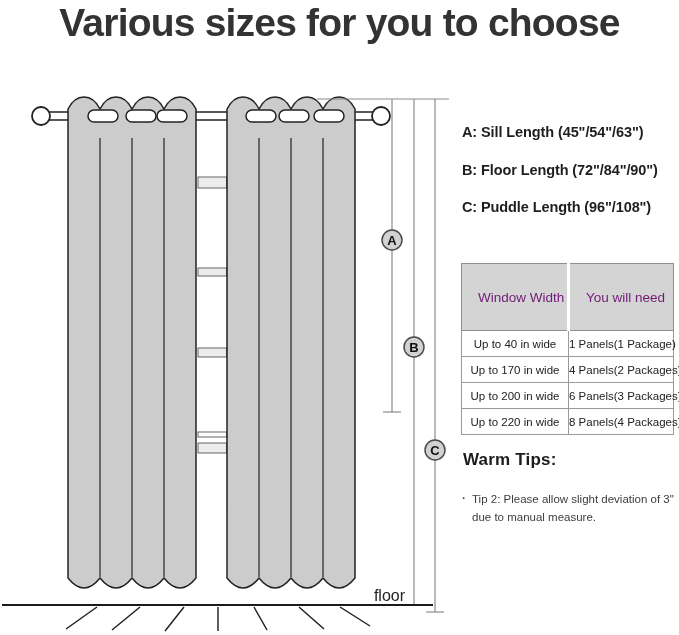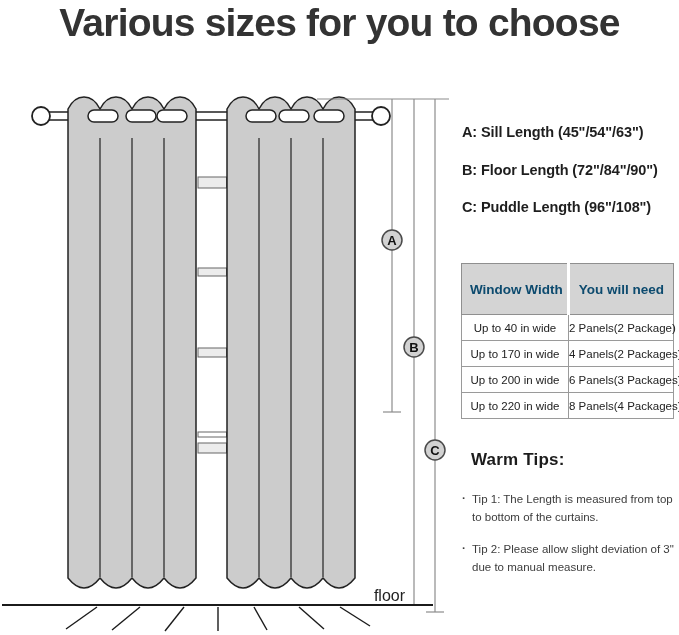--- a/index.html
+++ b/index.html
@@ -18,34 +18,34 @@
     position:absolute; left:462px; font-size:14.5px; font-weight:bold;
     color:#1e1e1e; white-space:nowrap; letter-spacing:-0.1px;
   }
   .len-a { top:124px; } .len-b { top:162px; } .len-c { top:199px; }
 
   .size-table {
     position:absolute; left:461px; top:263px; width:212px;
     border-collapse:collapse; table-layout:fixed;
   }
   .size-table th {
-    background:#d4d4d4; font-size:13.5px; font-weight:bold; color:#0c4a6e;
-    height:34px; border:1.6px solid #8f8f8f; text-align:center; padding:8px;
+    background:#d4d4d4; font-size:13.5px; font-weight:normal; color:#701a75;
+    height:34px; border:1.6px solid #8f8f8f; text-align:center; padding:16px;
     white-space:nowrap;
   }
   .size-table th + th { border-left:3px solid #fff; }
   .size-table td {
     font-size:11.5px; color:#222; height:25px; text-align:center;
     border:1px solid #9a9a9a; padding:0; white-space:nowrap;
   }
   .size-table table, .size-table { border:1.6px solid #8f8f8f; }
 
   .tips { position:absolute; left:461px; top:450px; width:216px; }
   .tips-heading {
-    margin:0 0 20px 10px; font-size:17px; font-weight:bold; color:#1c1c1c;
+    margin:0 0 20px 2px; font-size:17px; font-weight:bold; color:#1c1c1c;
     letter-spacing:0.2px;
   }
   .tips ul { margin:0; padding:0; }
   .tips li {
     list-style:none; position:relative; padding-left:11px; margin-bottom:13px;
     font-size:11.5px; line-height:1.6; color:#3c3c3c;
   }
   .tips li::before { content:"·"; position:absolute; left:1px; top:-1px; font-weight:bold; color:#3c3c3c; }
 
   svg text { font-family:"Liberation Sans", sans-serif; }
@@ -149,38 +149,37 @@
       </colgroup>
     <thead>
       <tr>
         <th>Window Width</th>
         <th>You will need</th>
       </tr>
     </thead>
     <tbody>
       <tr>
         <td>Up to 40 in wide</td>
-        <td>2 Panels(2 Package)</td>
+        <td>1 Panels(1 Package)</td>
       </tr>
       <tr>
         <td>Up to 170 in wide</td>
         <td>4 Panels(2 Packages)</td>
       </tr>
       <tr>
         <td>Up to 200 in wide</td>
         <td>6 Panels(3 Packages)</td>
       </tr>
       <tr>
         <td>Up to 220 in wide</td>
         <td>8 Panels(4 Packages)</td>
       </tr>
     </tbody>
   </table>
 
   <div class="tips">
     <h3 class="tips-heading">Warm Tips:</h3>
     <ul>
-      <li>Tip 1: The Length is measured from top to bottom of the curtains.</li>
       <li>Tip 2: Please allow slight deviation of 3" due to manual measure.</li>
     </ul>
   </div>
 
 </div>
 
 </body></html>

